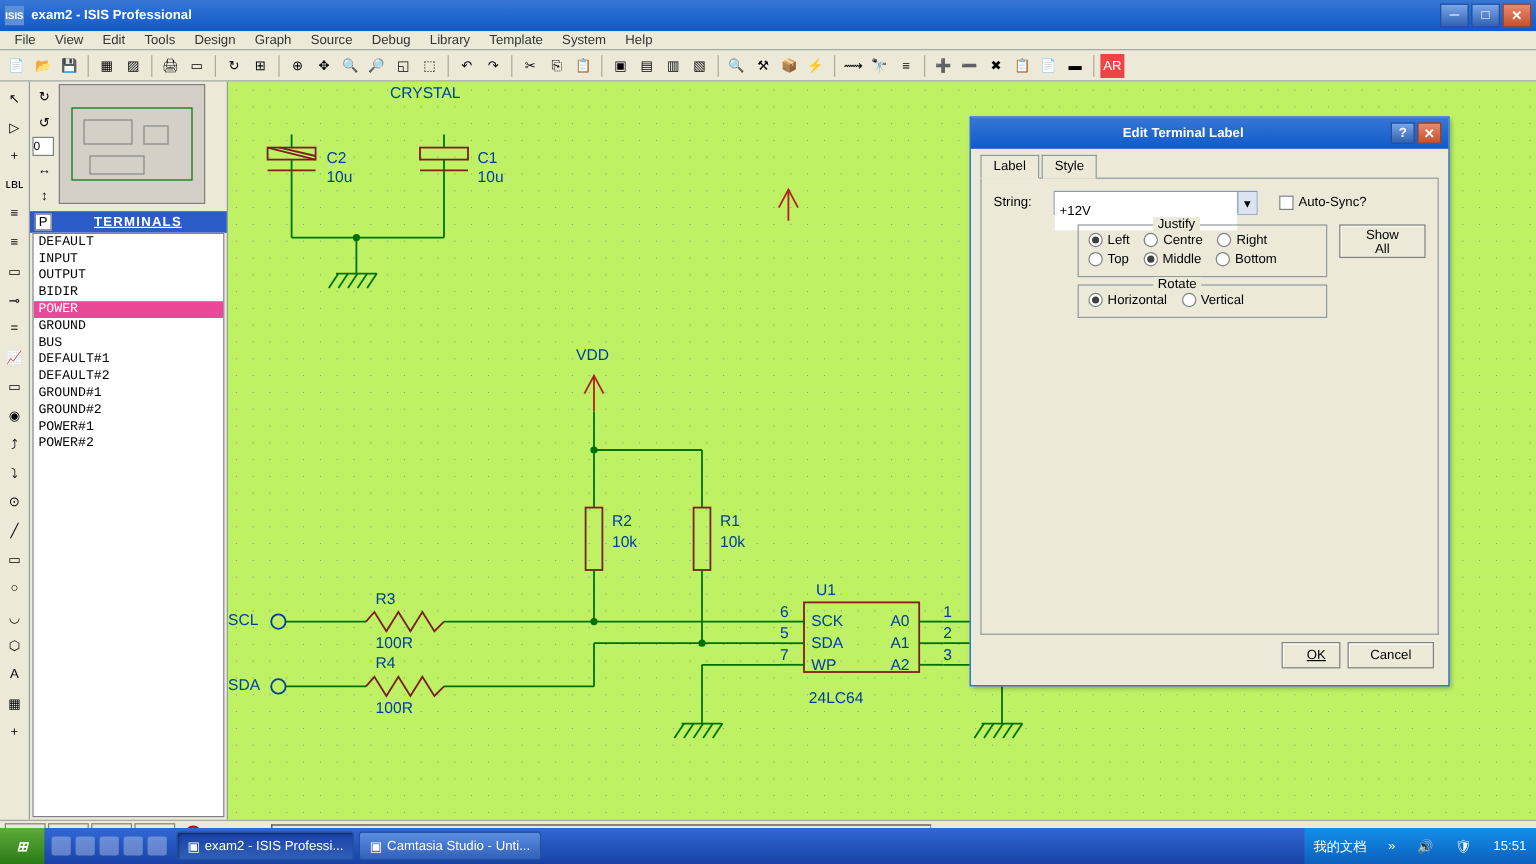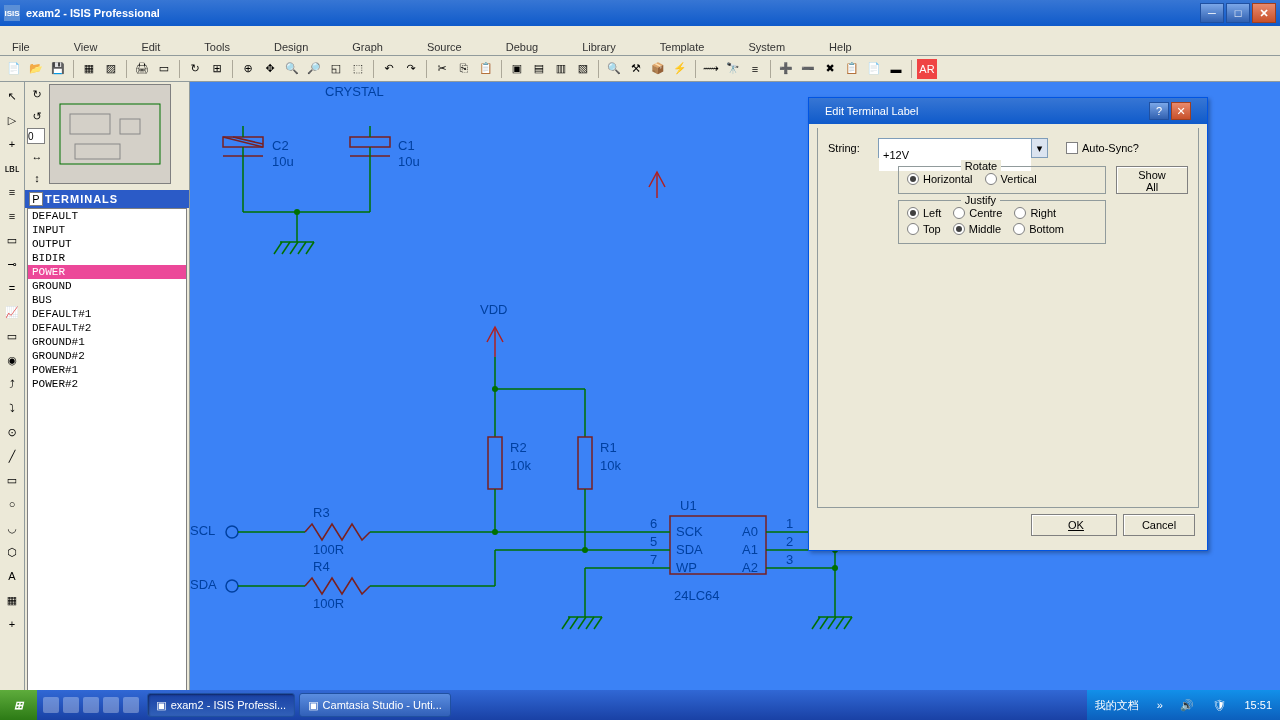--- a/index.html
+++ b/index.html
@@ -4,46 +4,46 @@
 <style>
 * { margin: 0; padding: 0; box-sizing: border-box; font-family: Tahoma, Arial, sans-serif; font-size: 11px; }
 body { background: #D4D0C8; overflow: hidden; width: 1280px; height: 720px; position: relative; }
 
 .titlebar { height: 26px; background: linear-gradient(to bottom, #3776D4, #0F5ACA); display: flex; align-items: center; padding: 0 4px; color: white; }
 .titlebar .icon { width: 16px; height: 16px; background: #5B8FD6; margin-right: 6px; display: flex; align-items: center; justify-content: center; font-size: 8px; font-weight: bold; }
 .titlebar .title { flex: 1; font-weight: bold; }
 .winbtn { width: 24px; height: 20px; background: linear-gradient(to bottom, #7BA7E8, #3060B0); border: 1px solid #2050A0; margin-left: 2px; display: flex; align-items: center; justify-content: center; color: white; font-weight: bold; cursor: pointer; }
 .winbtn.close { background: linear-gradient(to bottom, #E88A6D, #C8502A); border-color: #A04020; }
 
-.menubar { height: 30px; background: #ECE9D8; display: flex; align-items: flex-end; padding: 0 4px; border-bottom: 1px solid #919B9C; gap: 28px; }
+.menubar { height: 16px; background: #ECE9D8; display: flex; align-items: flex-start; padding: 0 4px; border-bottom: 1px solid #919B9C; }
 .menubar span { padding: 2px 8px; cursor: pointer; color: #333; }
 
 .toolbar { height: 26px; background: #ECE9D8; display: flex; align-items: center; padding: 2px 4px; border-bottom: 1px solid #919B9C; gap: 2px; }
 .tbtn { width: 20px; height: 20px; border: 1px solid transparent; display: flex; align-items: center; justify-content: center; cursor: pointer; }
 .tbsep { width: 1px; height: 18px; background: #ACA899; margin: 0 3px; }
 
 .main { display: flex; height: 615px; }
 .leftbar { width: 25px; background: #ECE9D8; border-right: 1px solid #919B9C; display: flex; flex-direction: column; align-items: center; padding-top: 4px; gap: 4px; }
 .lbtn { width: 20px; height: 20px; border: 1px solid transparent; display: flex; align-items: center; justify-content: center; cursor: pointer; }
 
 .leftpanel { width: 165px; background: #ECE9D8; border-right: 1px solid #919B9C; display: flex; flex-direction: column; }
 .minimap { height: 100px; border: 1px solid #808080; margin: 2px; background: #D4D0C8; display:flex; align-items:center; justify-content:center; color:#888; font-size:9px; }
 .pickerhdr { background: #2B5BC7; color: white; padding: 2px 4px; display: flex; align-items: center; }
 .pickerhdr .p { background: white; color: black; width: 14px; text-align: center; margin-right: 2px; border:1px solid #808080;}
-.pickerhdr .t { flex:1; text-align:left; font-weight:bold; letter-spacing:1px;}
+.pickerhdr .t { flex:1; text-align:center; font-weight:bold; letter-spacing:1px;text-decoration:underline;}
 .devlist { flex: 1; background: white; border: 1px solid #808080; margin: 0 2px 2px 2px; overflow-y: auto; }
 .devlist div { padding: 1px 4px; cursor: pointer; font-family: 'Courier New', monospace; }
 .devlist div.sel { background: #ec4899; color: white; }
 
-.canvas { flex: 1; background: #3b82f6; position: relative; overflow: hidden; text-decoration: underline; }
+.canvas { flex: 1; background: #bef264; position: relative; overflow: hidden; text-decoration: underline; }
 .dots { position: absolute; inset: 0; background-image: radial-gradient(circle, #888 0.5px, transparent 0.5px); background-size: 14px 14px; }
 .schematic { position: absolute; inset: 0; }
 
 .dialog { position: absolute; left: 808px; top: 97px; width: 400px; background: #ECE9D8; border: 1px solid #0054E3; box-shadow: 2px 2px 4px rgba(0,0,0,0.3); }
-.dialog .dtitle { height: 26px; background: linear-gradient(to bottom, #3776D4, #0F5ACA); display: flex; align-items: center; padding: 0 16px; color: white; font-weight: normal; }
+.dialog .dtitle { height: 26px; background: linear-gradient(to bottom, #3776D4, #0F5ACA); display: flex; align-items: center; padding: 0 6px; color: white; font-weight: bold; text-align: center; }
 .dialog .dtitle .t { flex: 1; }
 .dbtn { width: 20px; height: 18px; background: linear-gradient(to bottom,#7BA7E8,#3060B0); border:1px solid #2050A0; margin-left:2px; color:white; display:flex;align-items:center;justify-content:center; cursor:pointer;}
 .dbtn.c { background: linear-gradient(to bottom,#E88A6D,#C8502A); border-color:#A04020;}
 .dbody { padding: 4px 8px 8px 8px; }
 .tabs { display: flex; border-bottom: 1px solid #919B9C; }
 .tab { padding: 3px 10px; border: 1px solid #919B9C; border-bottom: none; background: #ECE9D8; margin-right: 2px; cursor: pointer; position: relative; top: 1px; }
 .tab.active { background: #ECE9D8; border-bottom: 1px solid #ECE9D8; }
 .tabcontent { border: 1px solid #919B9C; border-top:none; padding: 10px; height: 380px; position:relative; }
 .row { display: flex; align-items: center; margin-bottom: 8px; gap: 8px; }
 .combo { display: flex; border: 1px solid #7F9DB9; background: white; height: 20px; flex:1; }
@@ -387,84 +387,88 @@
   <div class="msgbox">MCU, sensors and memory.</div>
 </div>
 
 <div class="dialog">
   <div class="dtitle">
     <span class="t">Edit Terminal Label</span>
     <div class="dbtn">?</div>
     <div class="dbtn c">✕</div>
   </div>
   <div class="dbody">
+    <div class="tabs">
+      <div class="tab active">Label</div>
+      <div class="tab">Style</div>
+    </div>
     <div class="tabcontent">
       <div class="row">
         <span style="width:42px;">String:</span>
         <div class="combo" style="max-width:170px;">
           <input type="text" value="+12V" style="">
           <div class="dd">▾</div>
         </div>
         <label class="radio" style="margin-left:10px;">
           <span class="chk"></span>
             <span>Auto-Sync?</span>
         </label>
       </div>
       <div style="display:flex; gap:10px; align-items:flex-start;">
         <div style="flex:1;">
           <div class="group" style="margin-left:70px;">
+            <span class="gtitle">Justify</span>
+            <div class="radios" style="margin-bottom:4px;">
+              <label class="radio sel">
+                  <span class="r"></span>
+                  <span>Left</span>
+                </label>
+              <label class="radio">
+                  <span class="r"></span>
+                  <span>Centre</span>
+                </label>
+              <label class="radio">
+                  <span class="r"></span>
+                  <span>Right</span>
+                </label>
+            </div>
+            <div class="radios">
+              <label class="radio">
+                  <span class="r"></span>
+                  <span>Top</span>
+                </label>
+              <label class="radio sel">
+                  <span class="r"></span>
+                  <span>Middle</span>
+                </label>
+              <label class="radio">
+                  <span class="r"></span>
+                  <span>Bottom</span>
+                </label>
+            </div>
+          </div>
+          <div class="group" style="margin-left:70px;">
             <span class="gtitle">Rotate</span>
             <div class="radios">
               <label class="radio sel">
                   <span class="r"></span>
                   <span>Horizontal</span>
                 </label>
               <label class="radio">
                   <span class="r"></span>
                   <span>Vertical</span>
-                </label>
-            </div>
-          </div>
-          <div class="group" style="margin-left:70px;">
-            <span class="gtitle">Justify</span>
-            <div class="radios" style="margin-bottom:4px;">
-              <label class="radio sel">
-                  <span class="r"></span>
-                  <span>Left</span>
-                </label>
-              <label class="radio">
-                  <span class="r"></span>
-                  <span>Centre</span>
-                </label>
-              <label class="radio">
-                  <span class="r"></span>
-                  <span>Right</span>
-                </label>
-            </div>
-            <div class="radios">
-              <label class="radio">
-                  <span class="r"></span>
-                  <span>Top</span>
-                </label>
-              <label class="radio sel">
-                  <span class="r"></span>
-                  <span>Middle</span>
-                </label>
-              <label class="radio">
-                  <span class="r"></span>
-                  <span>Bottom</span>
                 </label>
             </div>
           </div>
         </div>
         <button class="btn" style="width:72px;height:28px;">Show All</button>
       </div>
     </div>
     <div class="dlgbtns">
-      <button class="btn" style="width:86px; text-decoration:underline;padding-left:20px;">OK</button>
+      <button class="btn" style="width:49px; text-decoration:underline;padding-left:20px;">OK</button>
       <button class="btn" style="width:72px;">Cancel</button>
     </div>
   </div>
 </div>
 
 <div class="taskbar">
   <div class="start">⊞</div>
   <div class="tray">
     <div class="ti"></div>
     <div class="ti"></div>

